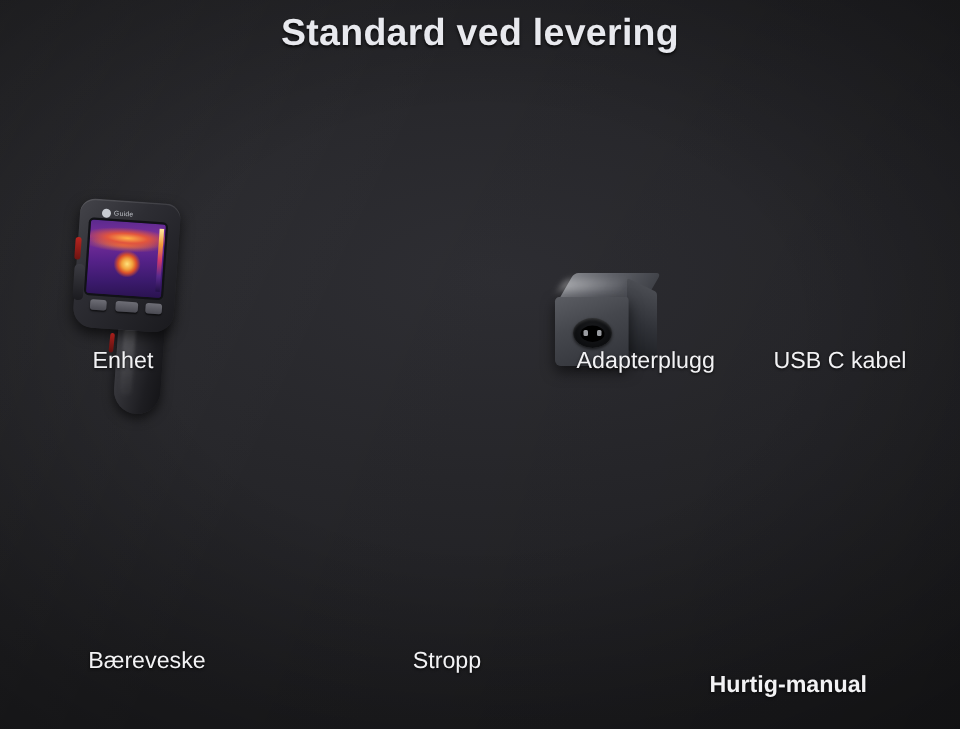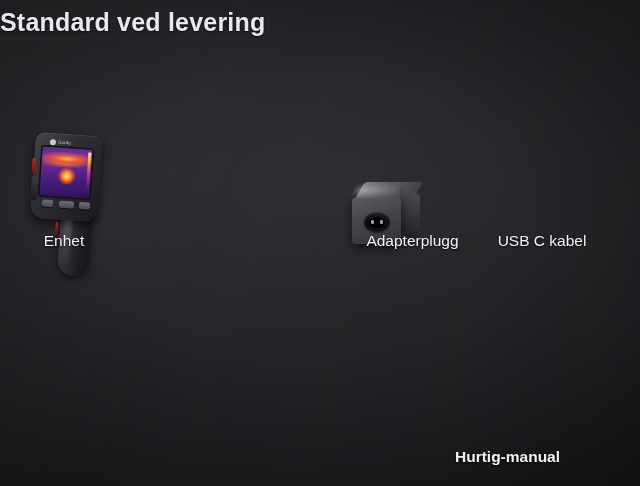--- a/index.html
+++ b/index.html
@@ -34,29 +34,31 @@
     inset: 0;
     background: radial-gradient(ellipse 520px 360px at 50% 45%, rgba(0,0,0,0) 40%, rgba(0,0,0,0.38) 100%);
     pointer-events: none;
   }
 
   #title {
     position: absolute;
     top: 8px;
     left: 0;
     width: 640px;
+    text-align: center;
     font-size: 25px;
     font-weight: bold;
     color: #e8e9ee;
     letter-spacing: 0.2px;
     text-shadow: 0 1px 2px rgba(0,0,0,0.75);
   }
 
   .cell {
     position: absolute;
+    margin-left: 18px;
   }
   .caption {
     position: absolute;
     width: 100%;
     text-align: center;
     color: #f2f2f4;
     font-size: 15.5px;
     text-shadow: 0 1px 2px rgba(0,0,0,0.8);
     white-space: nowrap;
   }
@@ -228,20 +230,28 @@
   <div class="cell" style="left:330px; top:60px; width:165px; height:200px;">
 
     <div class="caption" style="top:172px;text-align:center;">Adapterplugg</div>
   </div>
 
   <div class="cell" style="left:472px; top:60px; width:140px; height:200px;">
 
     <div class="caption" style="top:172px;">USB C kabel</div>
   </div>
 
-
+  <div class="cell" style="left:0px; top:290px; width:160px; height:170px;">
+
+    <div class="caption" style="top:142px;">Bæreveske</div>
+  </div>
+
+  <div class="cell" style="left:200px; top:290px; width:160px; height:170px;">
+
+    <div class="caption" style="top:142px;">Stropp</div>
+  </div>
 
   <div class="cell" style="left:400px; top:290px; width:215px; height:170px;">
 
     <div class="caption" style="top:158px;font-weight:bold;">Hurtig-manual</div>
   </div>
 
 </div>
 
 </body></html>

